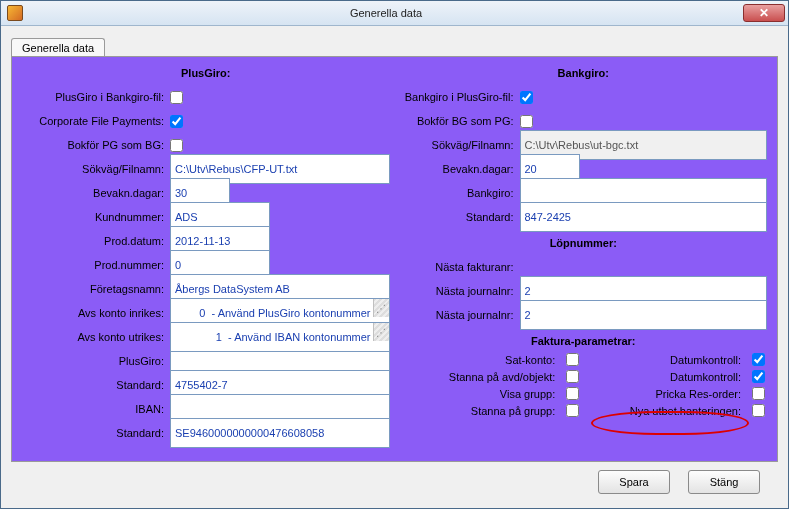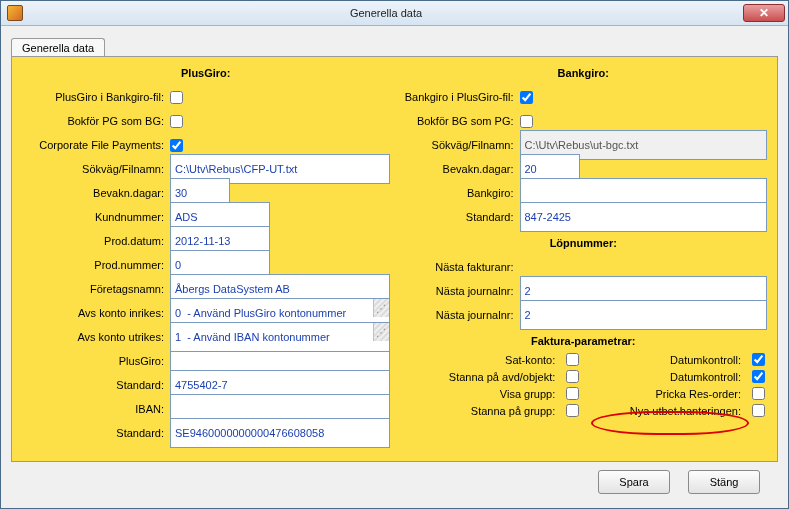--- a/index.html
+++ b/index.html
@@ -72,21 +72,21 @@
     border: 1px solid #9a9a9a;
     border-bottom: none;
     background: #f8f8f8;
     padding: 3px 10px;
     border-radius: 3px 3px 0 0;
     position: relative;
     top: 1px;
   }
   .tab-content {
     border: 1px solid #9a9a9a;
-    background: #fde047;
+    background: #8b5cf6;
     flex: 1;
     padding: 8px 10px 8px 10px;
   }
   .columns {
     display: flex;
     gap: 10px;
   }
   .col {
     flex: 1;
   }
@@ -123,21 +123,21 @@
   }
   input.text.ro {
     background: #f0f0f0;
     color: #555;
   }
   input.text.short { width: 60px; }
   .combo-wrap {
     position: relative;
     width: 100%;
   }
-  .combo-wrap input.text { padding-right: 18px; }
+  .combo-wrap input.text { padding-right: 18px; text-align: right; }
   .combo-btn {
     position: absolute;
     right: 1px; top: 1px;
     width: 16px; height: 18px;
     border-left: 1px solid #c0c0c0;
     display: flex; align-items: center; justify-content: center;
     color: #888;
     font-size: 10px;
     cursor: default;
     background: repeating-linear-gradient(135deg,#ddd,#ddd 2px,#eee 2px,#eee 4px);
@@ -207,30 +207,30 @@
           <div class="section-title">PlusGiro:</div>
 
           <div class="row">
               <div class="lbl">PlusGiro i Bankgiro-fil:</div>
             <div class="ctrl">
                 <input type="checkbox" class="check" style="">
               </div>
             </div>
 
           <div class="row">
+              <div class="lbl">Corporate File Payments:</div>
+            <div class="ctrl">
+                <input type="checkbox" class="check" checked="" style="">
+              </div>
+            </div>
+
+          <div class="row">
               <div class="lbl">Bokför PG som BG:</div>
             <div class="ctrl">
                 <input type="checkbox" class="check" style="">
-              </div>
-            </div>
-
-          <div class="row">
-              <div class="lbl">Corporate File Payments:</div>
-            <div class="ctrl">
-                <input type="checkbox" class="check" checked="" style="">
               </div>
             </div>
 
           <div class="row">
               <div class="lbl">Sökväg/Filnamn:</div>
             <div class="ctrl">
                 <input class="text" value="C:\Utv\Rebus\CFP-UT.txt" style="">
               </div>
             </div>
 

